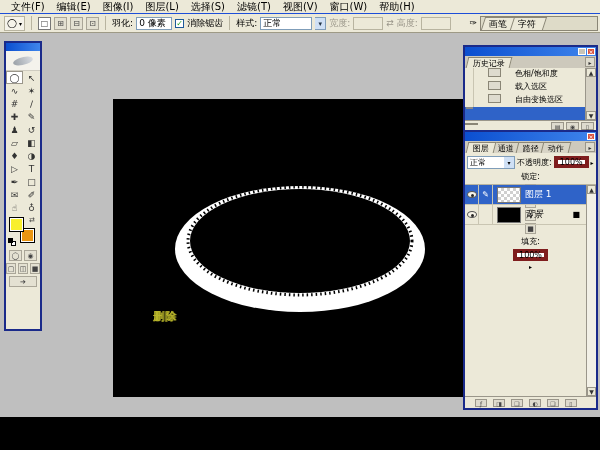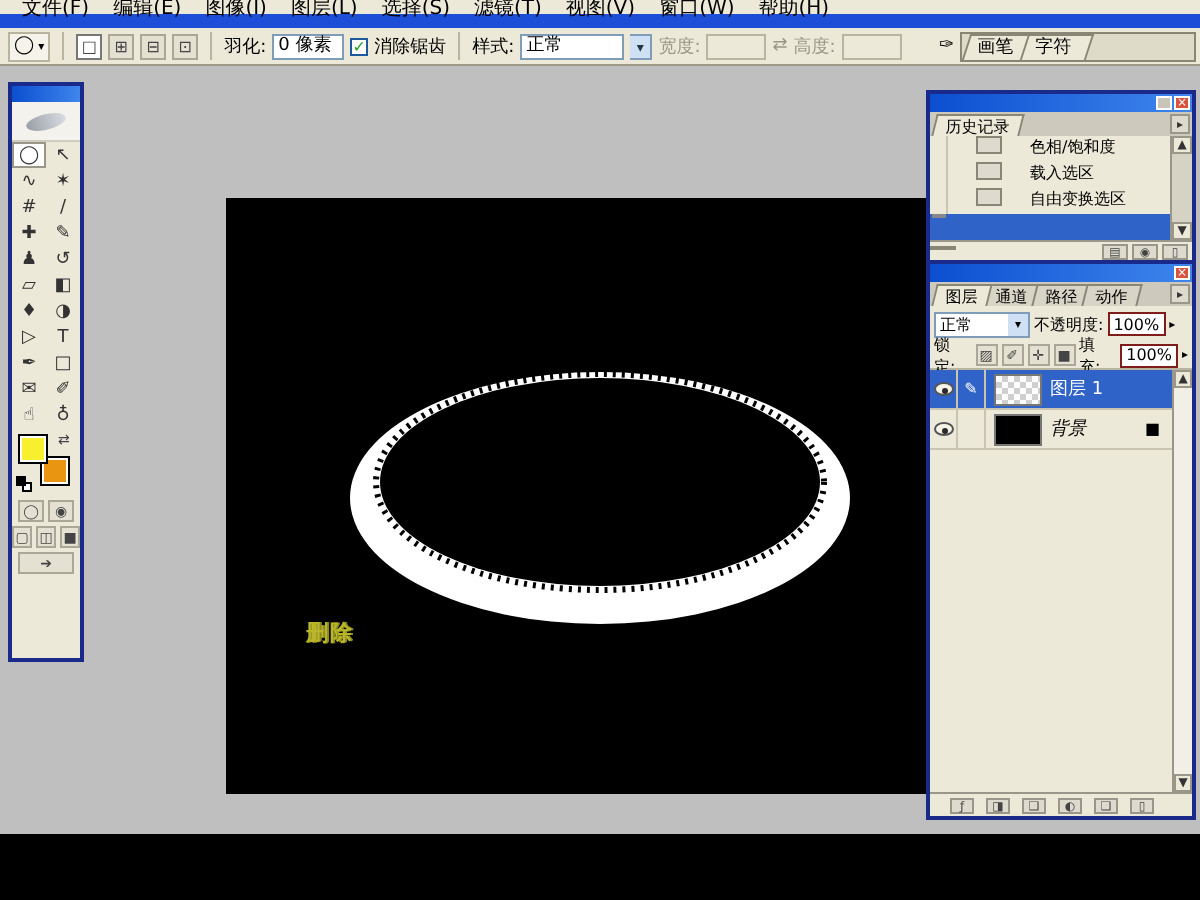--- a/index.html
+++ b/index.html
@@ -10,21 +10,21 @@
     background: #bfbfbf;
     overflow: hidden;
     color: #000;
   }
   .abs { position: absolute; }
 
   
   .menubar {
     top:0; left:0; width:600px; height:14px;
     background:#ece9d8;
-    border-bottom:7px solid #1d4ed8;
+    border-bottom:1px solid #1d4ed8;
     display:flex; align-items:center;
     font-size:10px; padding-left:5px;
   }
   .menu-item { padding:0 6px; white-space:nowrap; cursor:default; }
 
   
   .optionsbar {
     top:14px; left:0; width:600px; height:19px;
     background:#ece9d8;
     border-bottom:1px solid #9e9a86;
@@ -122,22 +122,22 @@
   .h-scroll { width:11px; background:#d6d2c4; border-left:1px solid #9a968a; display:flex; flex-direction:column; justify-content:space-between; }
   .scroll-btn { height:9px; background:#ece9d8; border:1px solid #9a968a; font-size:6px; line-height:8px; text-align:center; color:#333; }
   .h-bottom { height:10px; display:flex; justify-content:flex-end; align-items:center; gap:2px; border-top:1px solid #9a968a; padding-right:2px; background:#ece9d8; }
   .micro-btn { width:13px; height:8px; font-size:6px; line-height:7px; text-align:center; border:1px solid #9a968a; background:#dedbce; color:#444; }
 
   
   .layers-panel { left:463px; top:130px; width:135px; height:280px; display:flex; flex-direction:column; }
   .l-controls { height:18px; display:flex; align-items:center; font-size:8px; gap:2px; padding:0 2px; }
   .l-select { width:48px; height:13px; background:#fff; border:1px solid #7f9db9; display:flex; align-items:center; font-size:8px; padding-left:2px; }
   .l-select .arrow { margin-left:auto; background:#cfe0f5; width:10px; height:11px; text-align:center; font-size:6px; line-height:11px; }
-  .l-val { background:#fff; border:1px solid #7f1d1d; height:12px; padding:0 2px; font-size:8px; display:inline-flex; align-items:center; }
-  .l-lock { height:14px; display:flex; align-items:center; font-size:8px; gap:2px; padding:0 2px; border-bottom:1px solid #b8b4a0; }
+  .l-val { background:#fff; border:4px solid #7f1d1d; height:12px; padding:0 2px; font-size:8px; display:inline-flex; align-items:center; }
+  .l-lock { height:14px; display:flex; align-items:center; font-size:8px; gap:2px; padding:0 2px; border-bottom:1px solid #b8b4a0;flex-direction:column; }
   .lock-cell { width:11px; height:11px; border:1px solid #aaa698; background:#e4e1d2; font-size:7px; line-height:10px; text-align:center; color:#444; }
   .l-list { flex:1; display:flex; }
   .l-rows { flex:1; }
   .l-row { height:20px; display:flex; align-items:center; font-size:9px; border-bottom:1px solid #c9c5b2; }
   .l-row .eye-col { width:14px; height:20px; border-right:1px solid #c9c5b2; display:flex; align-items:center; justify-content:center; }
   .l-row .link-col { width:14px; height:20px; border-right:1px solid #c9c5b2; display:flex; align-items:center; justify-content:center; font-size:8px; }
   .eye { width:10px; height:7px; border-radius:50%; background:#f6f3e8; border:1px solid #555; position:relative; }
   .eye:after { content:""; position:absolute; left:3px; top:1.5px; width:3px; height:3px; border-radius:50%; background:#2a2a2a; }
   .l-thumb { width:24px; height:16px; border:1px solid #777; margin:0 4px; }
   .l-thumb.checker {

